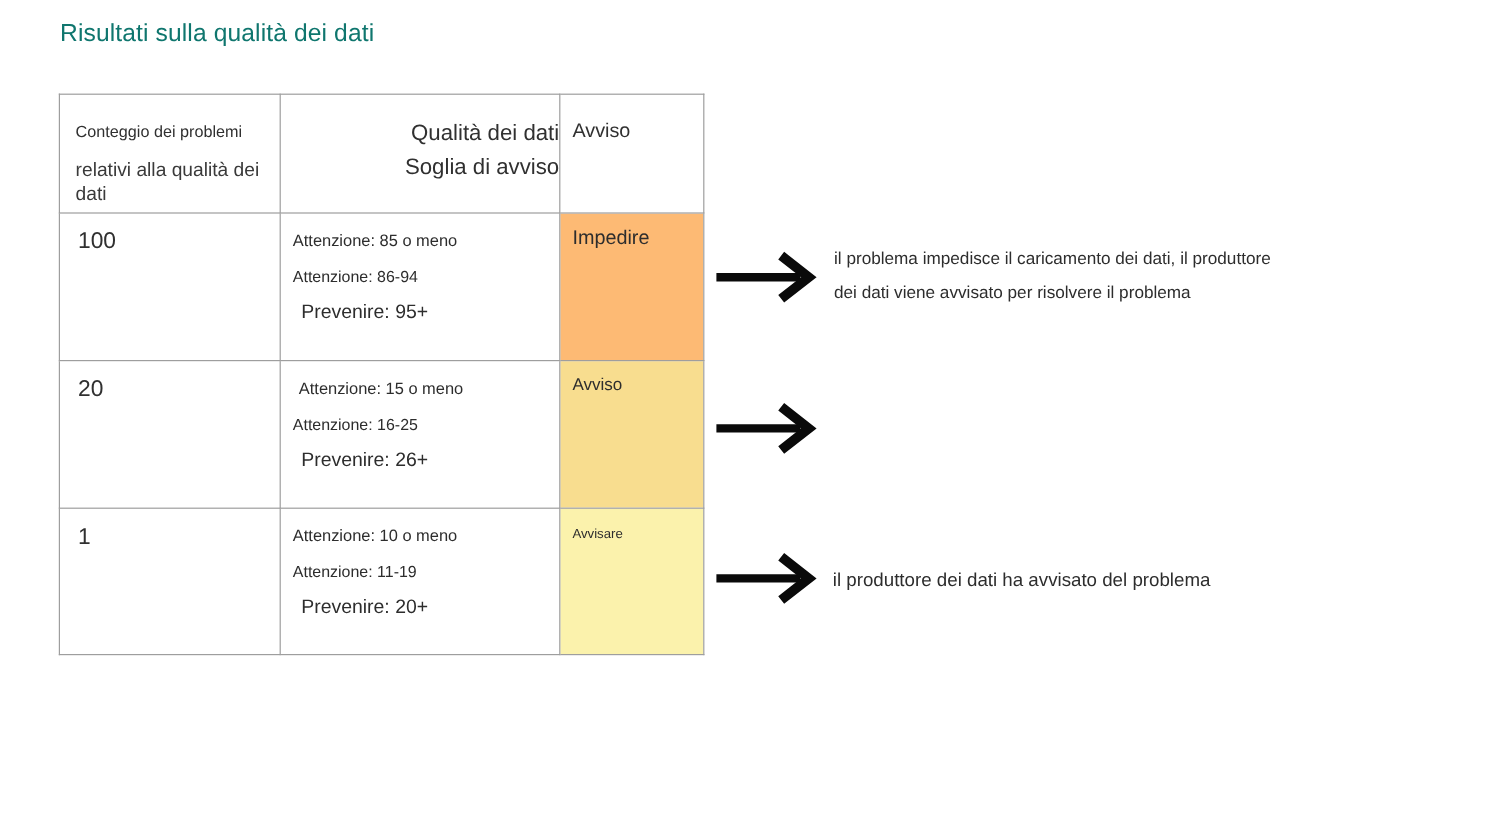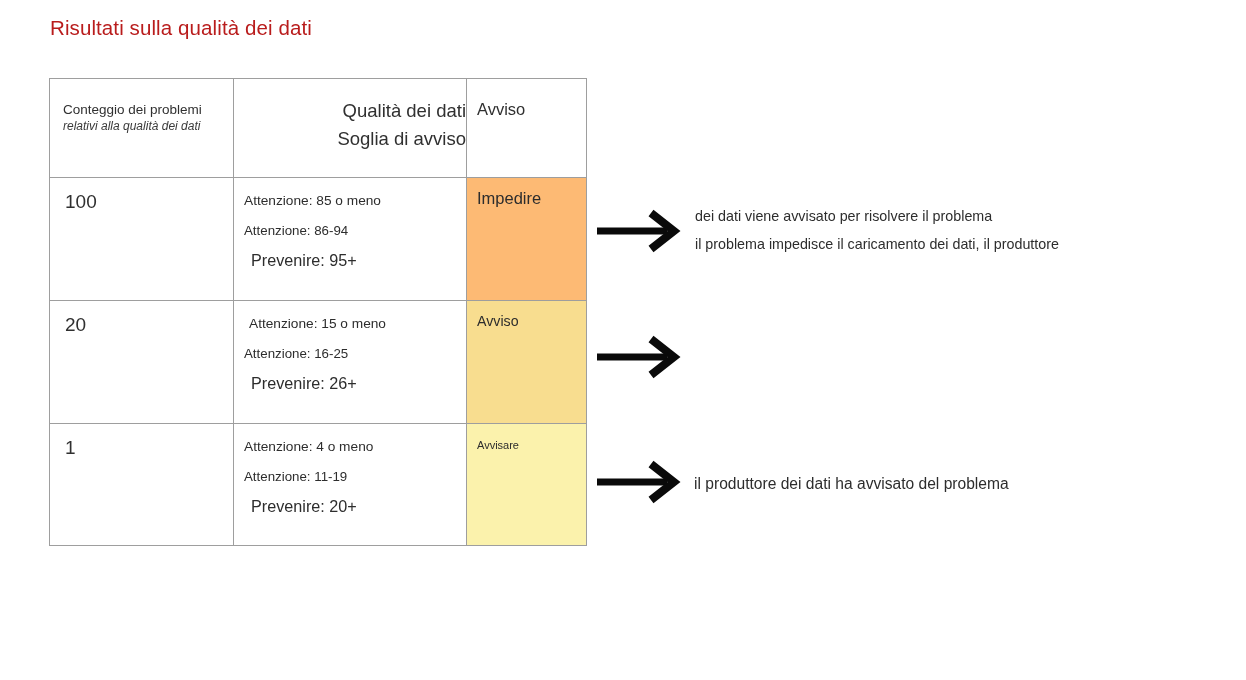--- a/index.html
+++ b/index.html
@@ -21,21 +21,21 @@
     background: #ffffff;
   }
 
   
   #page-title {
     position: absolute;
     left: 50px;
     top: 16px;
     font-size: 20.5px;
     font-weight: 400;
-    color: #b91c1c;
+    color: #0f766e;
     letter-spacing: 0.1px;
     white-space: nowrap;
   }
 
   
   #threshold-table {
     position: absolute;
     left: 49px;
     top: 78px;
     width: 537px;
@@ -60,24 +60,24 @@
   
   .hdr-count-wrap {
     padding: 22px 0 0 13px;
   }
   .hdr-count-main {
     font-size: 13.5px;
     color: #303030;
     line-height: 1.3;
   }
   .hdr-count-sub {
-    font-size: 12px;
+    font-size: 16px;
     color: #3a3a3a;
-    line-height: 1.3;
-    font-style: italic;
+    margin-top: 14px;
+    line-height: 1.3;
   }
   .hdr-rules {
     padding: 18px 0 0 9px;
     font-size: 18.5px;
     color: #303030;
     line-height: 1.5;
     text-align: right;
   }
   .hdr-rules div { white-space: nowrap; }
   .hdr-action {
@@ -220,42 +220,42 @@
           </div>
         </td>
       </tr>
 
       <tr class="row-body r3 last">
         <td>
           <div class="cell-count">1</div>
         </td>
         <td>
           <div class="cell-rules">
-            <div class="rule-line-1">Attenzione: 4 o meno</div>
+            <div class="rule-line-1">Attenzione: 10 o meno</div>
             <div class="rule-line-2">Attenzione: 11-19</div>
             <div class="rule-line-3">Prevenire: 20+</div>
           </div>
         </td>
         <td class="cell-action">
           <div class="action-inner act-notify">
             <span class="action-label">Avvisare</span>
           </div>
         </td>
       </tr>
     </tbody>
   </table>
 
   <div class="annotation anno-1">
     <svg class="arrow-svg" width="90" height="48" viewBox="0 0 90 48">
       <path d="M2 24 H72" stroke="#0a0a0a" stroke-width="7" stroke-linecap="butt" fill="none"></path>
       <path d="M56 6 L79 24 L56 42" stroke="#0a0a0a" stroke-width="8" stroke-linecap="butt" stroke-linejoin="miter" fill="none"></path>
     </svg>
     <div class="anno-text">
+      <div>il problema impedisce il caricamento dei dati, il produttore</div>
       <div>dei dati viene avvisato per risolvere il problema</div>
-      <div>il problema impedisce il caricamento dei dati, il produttore</div>
     </div>
   </div>
 
   <div class="annotation anno-2">
     <svg class="arrow-svg" width="90" height="48" viewBox="0 0 90 48">
       <path d="M2 24 H72" stroke="#0a0a0a" stroke-width="7" stroke-linecap="butt" fill="none"></path>
       <path d="M56 6 L79 24 L56 42" stroke="#0a0a0a" stroke-width="8" stroke-linecap="butt" stroke-linejoin="miter" fill="none"></path>
     </svg>
   </div>
 

